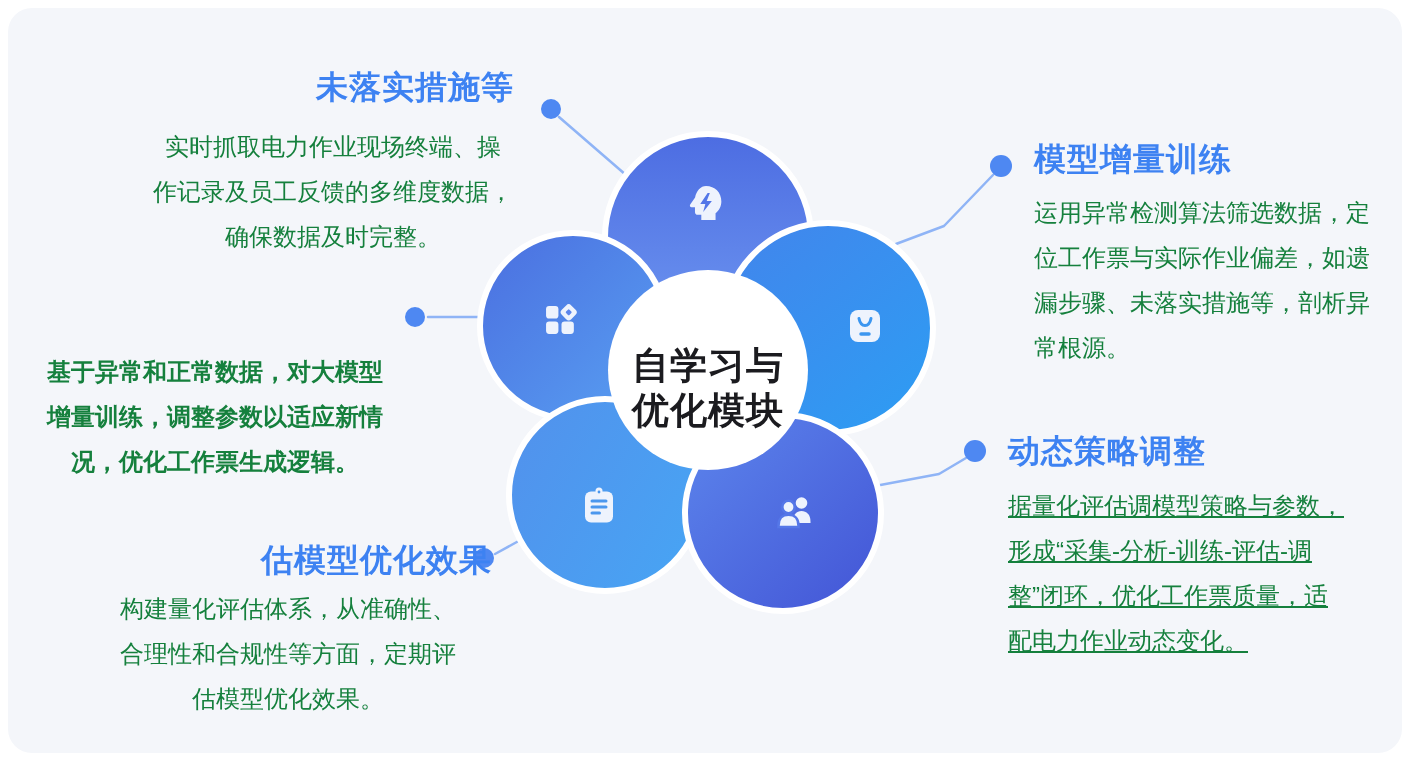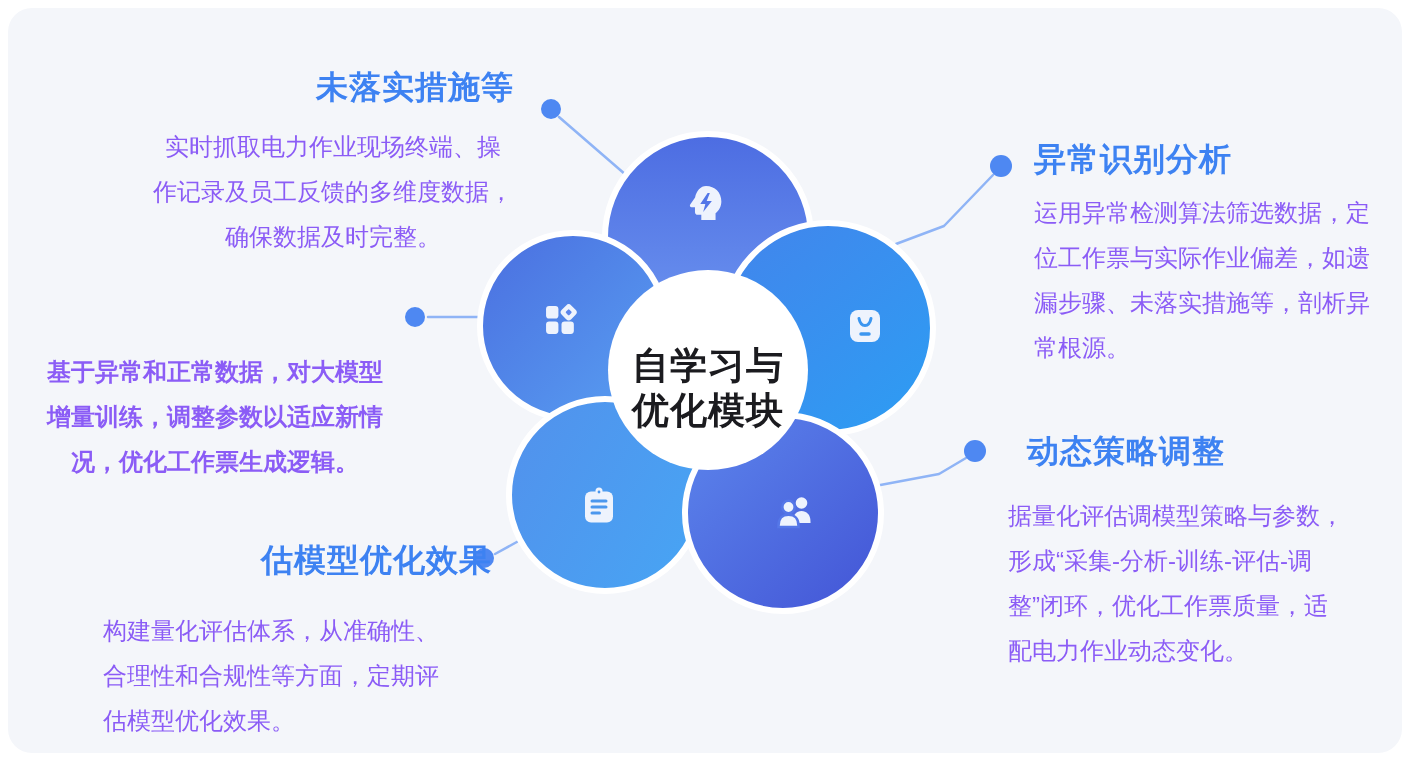--- a/index.html
+++ b/index.html
@@ -19,31 +19,31 @@
     background:linear-gradient(120deg,#5291ec 0%,#47a5f4 100%);}
   .petal-br{left:674px;top:404px;width:202px;height:202px;z-index:5;
     background:linear-gradient(135deg,#5c85ec 0%,#4355d6 100%);}
   .center-circle{position:absolute;left:600px;top:262px;width:200px;height:200px;border-radius:50%;
     background:#ffffff;z-index:6;display:flex;align-items:center;justify-content:center;}
   .center-text{font-size:37px;line-height:45px;font-weight:800;color:#1b1b1f;text-align:center;
     white-space:pre-line;letter-spacing:1px;margin-top:36px;}
   .picon{position:absolute;z-index:7;}
   
   .node-title{position:absolute;font-size:32px;font-weight:700;color:#3d82f2;z-index:8;letter-spacing:1px;white-space:nowrap;}
-  .node-desc{position:absolute;font-size:24px;line-height:45px;color:#8b5cf6;z-index:8;white-space:pre-line;}
+  .node-desc{position:absolute;font-size:24px;line-height:45px;color:#15803d;z-index:8;white-space:pre-line;}
   .t1{left:308px;top:58px;}
   .d1{left:115px;top:116px;width:420px;text-align:center;}
   .t2{left:1026px;top:130px;}
   .d2{left:1026px;top:182px;width:380px;text-align:left;}
   .t3{left:177px;top:287px;}
   .d3{left:22px;top:341px;width:370px;text-align:center;font-weight:bold;}
   .t4{left:253px;top:531px;}
-  .d4{left:95px;top:600px;width:370px;text-align:left;}
-  .t5{left:1000px;top:422px;margin-left:19px;}
-  .d5{left:1000px;top:485px;width:398px;text-align:left;}
+  .d4{left:95px;top:578px;width:370px;text-align:center;}
+  .t5{left:1000px;top:422px;}
+  .d5{left:1000px;top:475px;width:398px;text-align:left;text-decoration:underline;}
 </style>
 </head>
 <body>
 
 <div class="card">
 
   <svg class="connectors" width="1410" height="761" viewBox="0 0 1410 761">
     <g stroke="#8fb4f6" stroke-width="2.5" fill="none" stroke-linecap="round" stroke-linejoin="round">
       <path d="M551 109 L618 167"></path>
       <path d="M985 167 L936 218 L888 236"></path>
@@ -108,21 +108,21 @@
   <div class="center-circle">
     <div class="center-text">自学习与
 优化模块</div>
   </div>
 
   <div class="node-title t1">未落实措施等</div>
   <div class="node-desc d1">实时抓取电力作业现场终端、操
 作记录及员工反馈的多维度数据，
 确保数据及时完整。</div>
 
-  <div class="node-title t2">异常识别分析</div>
+  <div class="node-title t2">模型增量训练</div>
   <div class="node-desc d2">运用异常检测算法筛选数据，定
 位工作票与实际作业偏差，如遗
 漏步骤、未落实措施等，剖析异
 常根源。</div>
 
   <div class="node-desc d3">基于异常和正常数据，对大模型
 增量训练，调整参数以适应新情
 况，优化工作票生成逻辑。</div>
 
   <div class="node-title t4">估模型优化效果</div>

